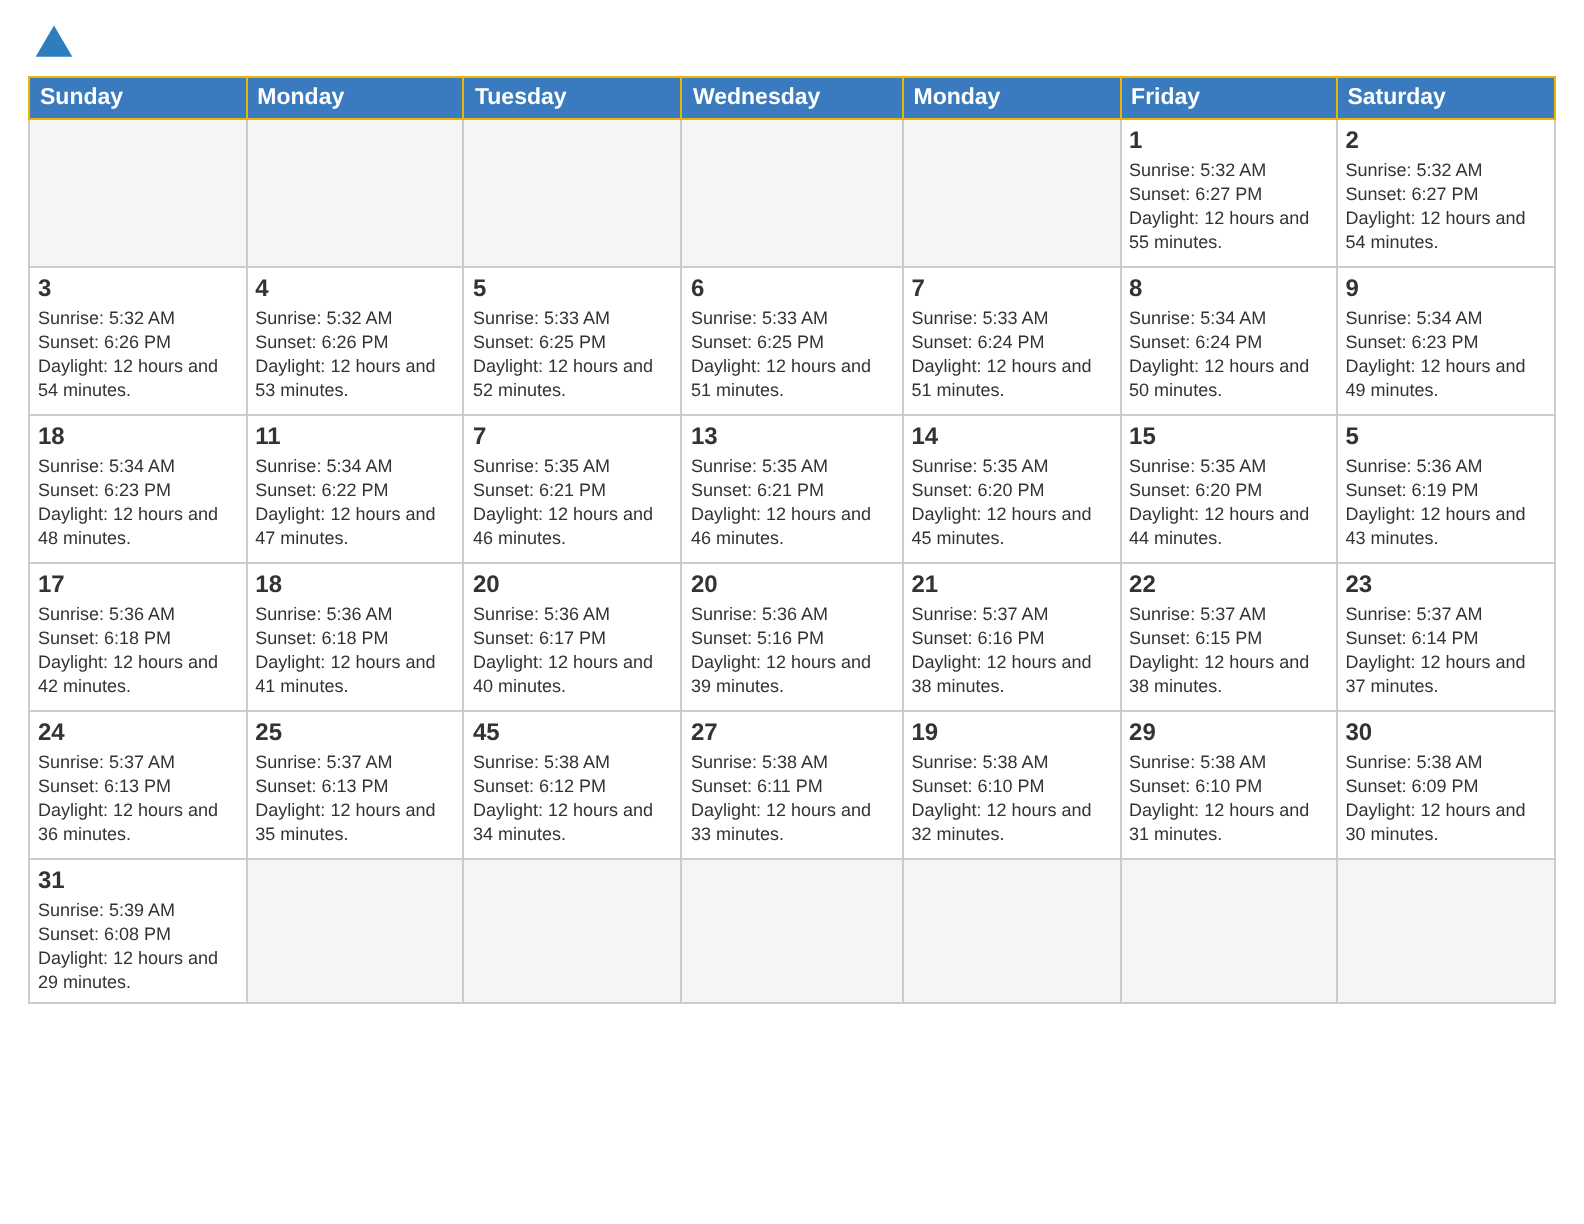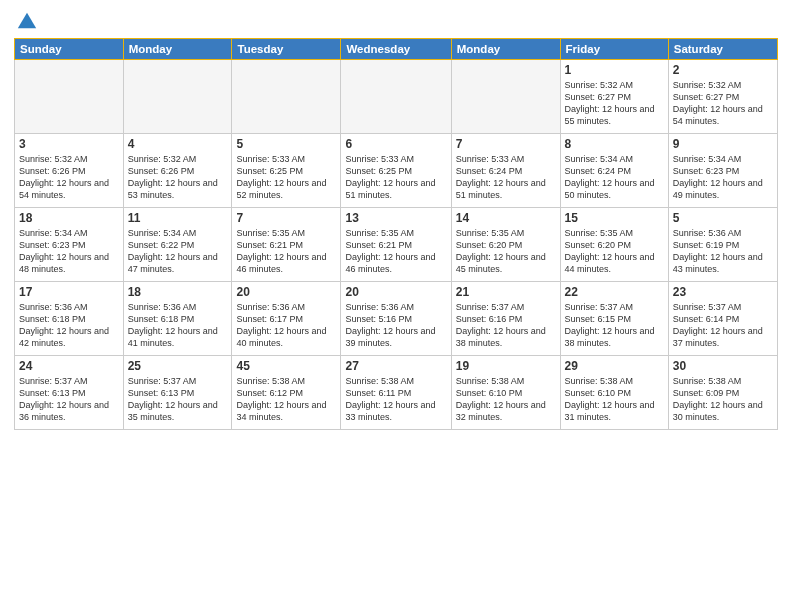--- a/index.html
+++ b/index.html
@@ -353,15 +353,30 @@
 and 31 minutes.</div>
           </td>
           <td>
             <span class="day-number">30</span>
             <div class="day-info">Sunrise: 5:38 AM
 Sunset: 6:09 PM
 Daylight: 12 hours
 and 30 minutes.</div>
           </td>
         </tr>
+        <tr class="last-row">
+          <td>
+            <span class="day-number">31</span>
+            <div class="day-info">Sunrise: 5:39 AM
+Sunset: 6:08 PM
+Daylight: 12 hours
+and 29 minutes.</div>
+          </td>
+          <td class="empty"></td>
+          <td class="empty"></td>
+          <td class="empty"></td>
+          <td class="empty"></td>
+          <td class="empty"></td>
+          <td class="empty"></td>
+        </tr>
       </tbody>
   </table>
 </div>
 
 </body></html>

